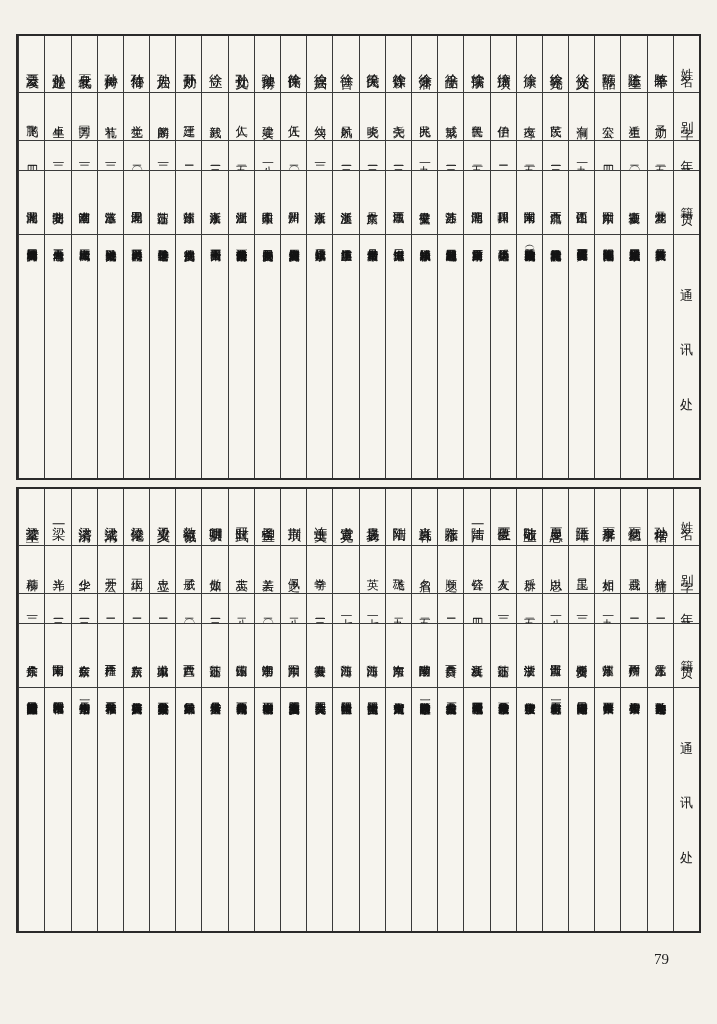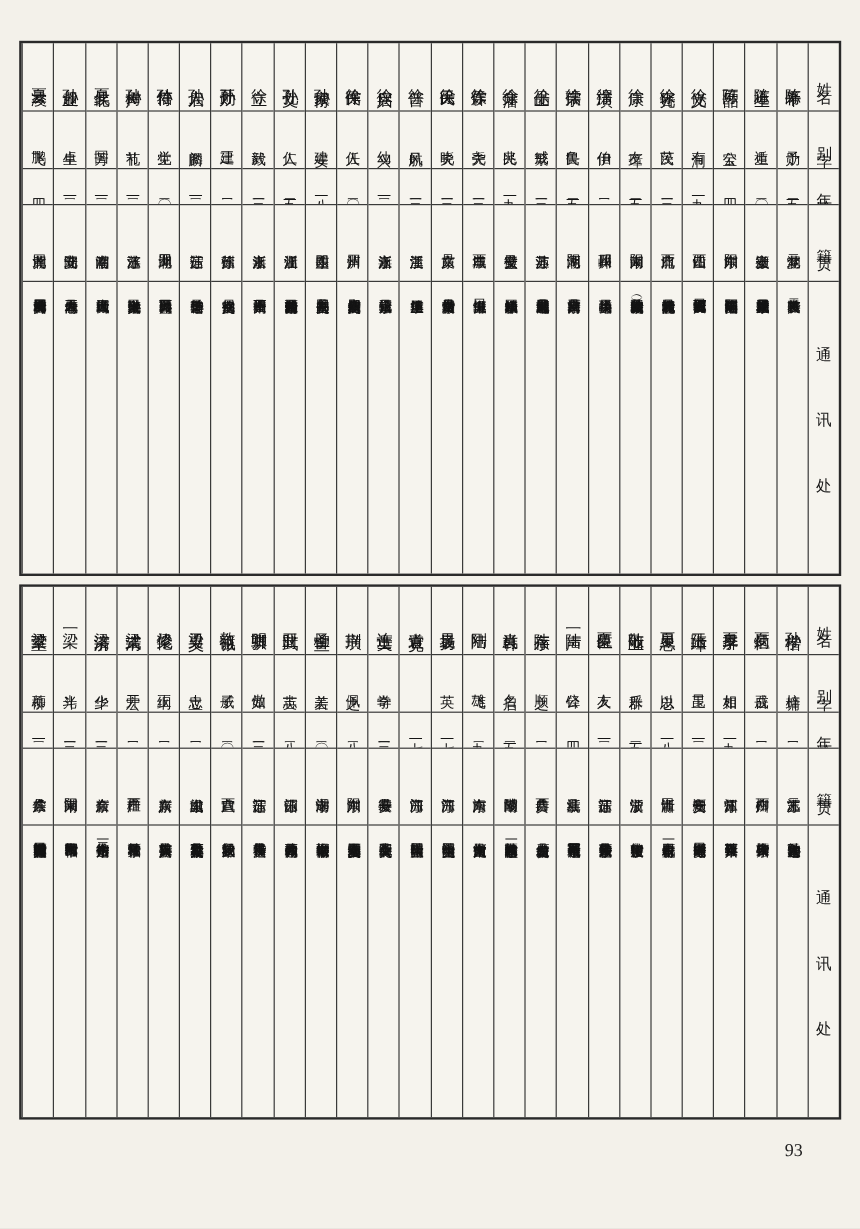--- a/index.html
+++ b/index.html
@@ -954,14 +954,14 @@
           <span class="v">二一</span>
         </div>
         <div class="cell r-origin">
           <span class="v">广东儋县</span>
         </div>
         <div class="cell r-addr">
           <span class="v">琼州海口浦和源号转偕兴隆转秀英市和生堂</span>
         </div>
       </div>
     </div>
-  <div class="page-number">93</div>
+  <div class="page-number">79</div>
 </div>
 
 </body></html>

